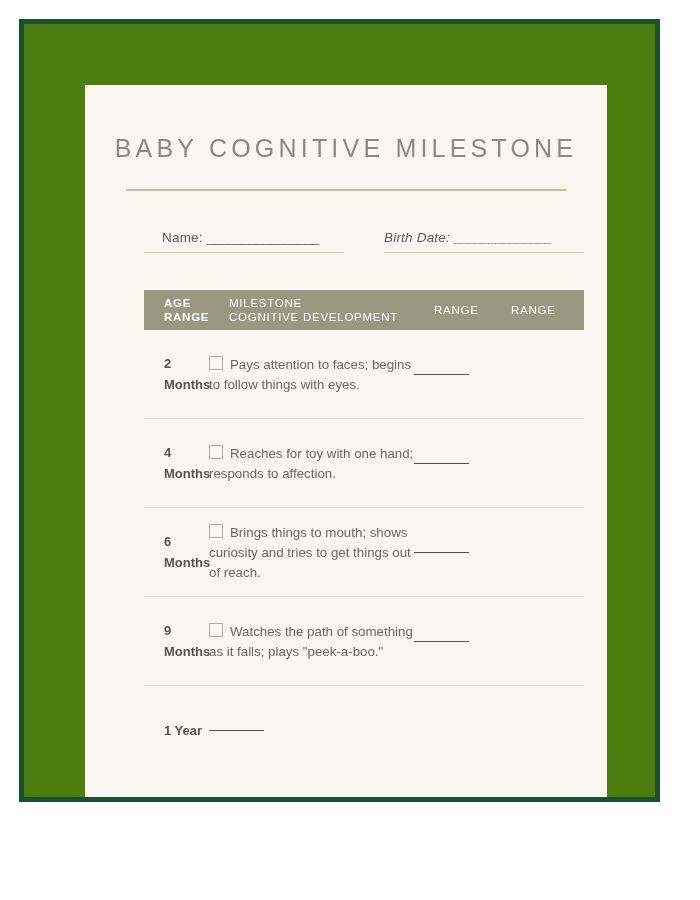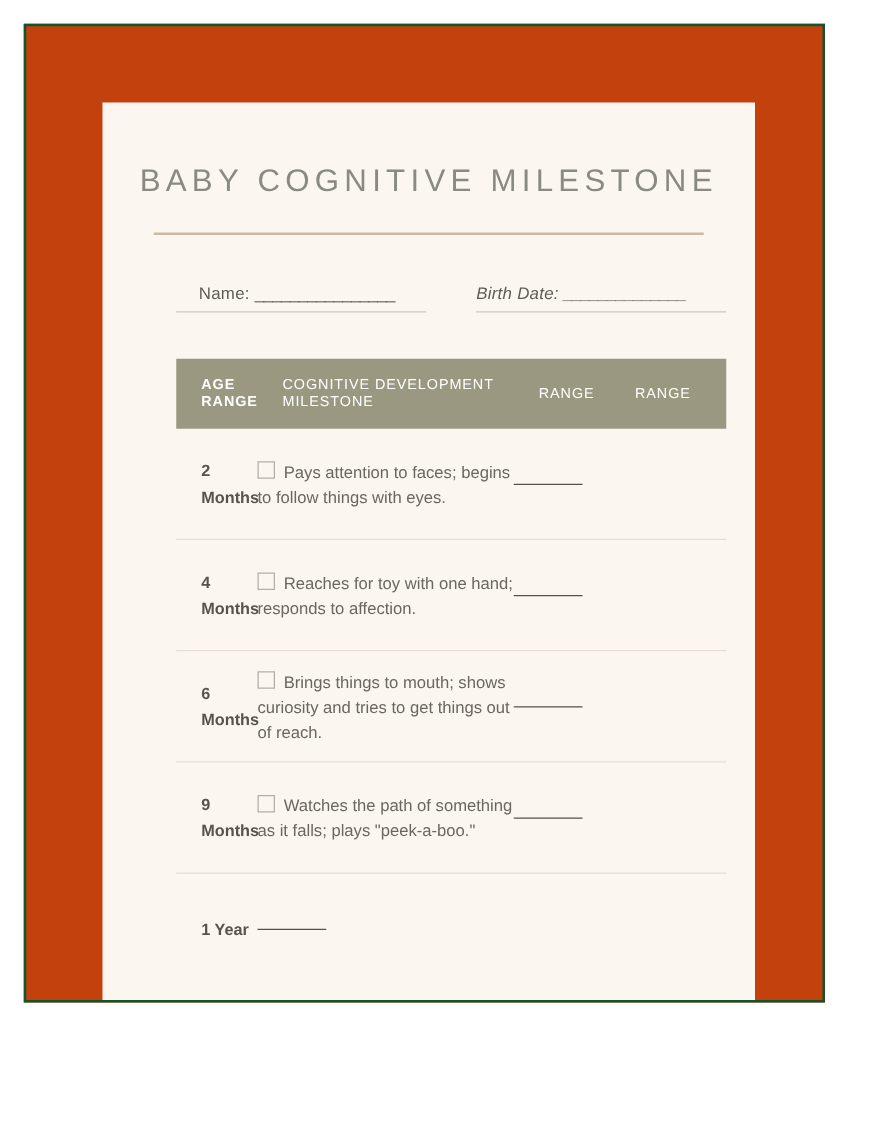--- a/index.html
+++ b/index.html
@@ -14,23 +14,23 @@
     overflow: hidden;
   }
 
   
   .page-frame {
     position: absolute;
     left: 19px;
     top: 19px;
     width: 641px;
     height: 783px;
-    border: 2px solid #14532d;
-    box-sizing: border-box;
-    background: #c2410c;
+    border: 5px solid #14532d;
+    box-sizing: border-box;
+    background: #4d7c0f;
     overflow: hidden;
   }
 
   
   .sheet {
     position: absolute;
     left: 61px;   
     top: 61px;    
     width: 522px;
     height: 722px;
@@ -86,21 +86,21 @@
   
   .table {
     margin-top: 20px;
     margin-left: 59px;
     width: 440px;
   }
   .thead {
     display: flex;
     background: #9a9880;
     color: #ffffff;
-    height: 56px;
+    height: 40px;
     align-items: center;
     box-sizing: border-box;
   }
   .th {
     font-size: 11.5px;
     letter-spacing: 0.75px;
     line-height: 14px;
   }
   .th-age      { width: 65px; padding-left: 20px; font-weight: bold; }
   .th-mile     { width: 205px; font-weight: normal; }
@@ -174,22 +174,22 @@
     </div>
 
     <div class="table">
 
       <div class="thead">
         <div class="th th-age">
           <div>AGE</div>
           <div>RANGE</div>
         </div>
         <div class="th th-mile">
+          <div>MILESTONE</div>
           <div>COGNITIVE DEVELOPMENT</div>
-          <div>MILESTONE</div>
         </div>
         <div class="th th-date">RANGE</div>
         <div class="th th-notes">RANGE</div>
       </div>
 
       <div id="tbody">
           <div class="trow">
             <div class="td-age">
               <div>2</div>
               <div>Months</div>

